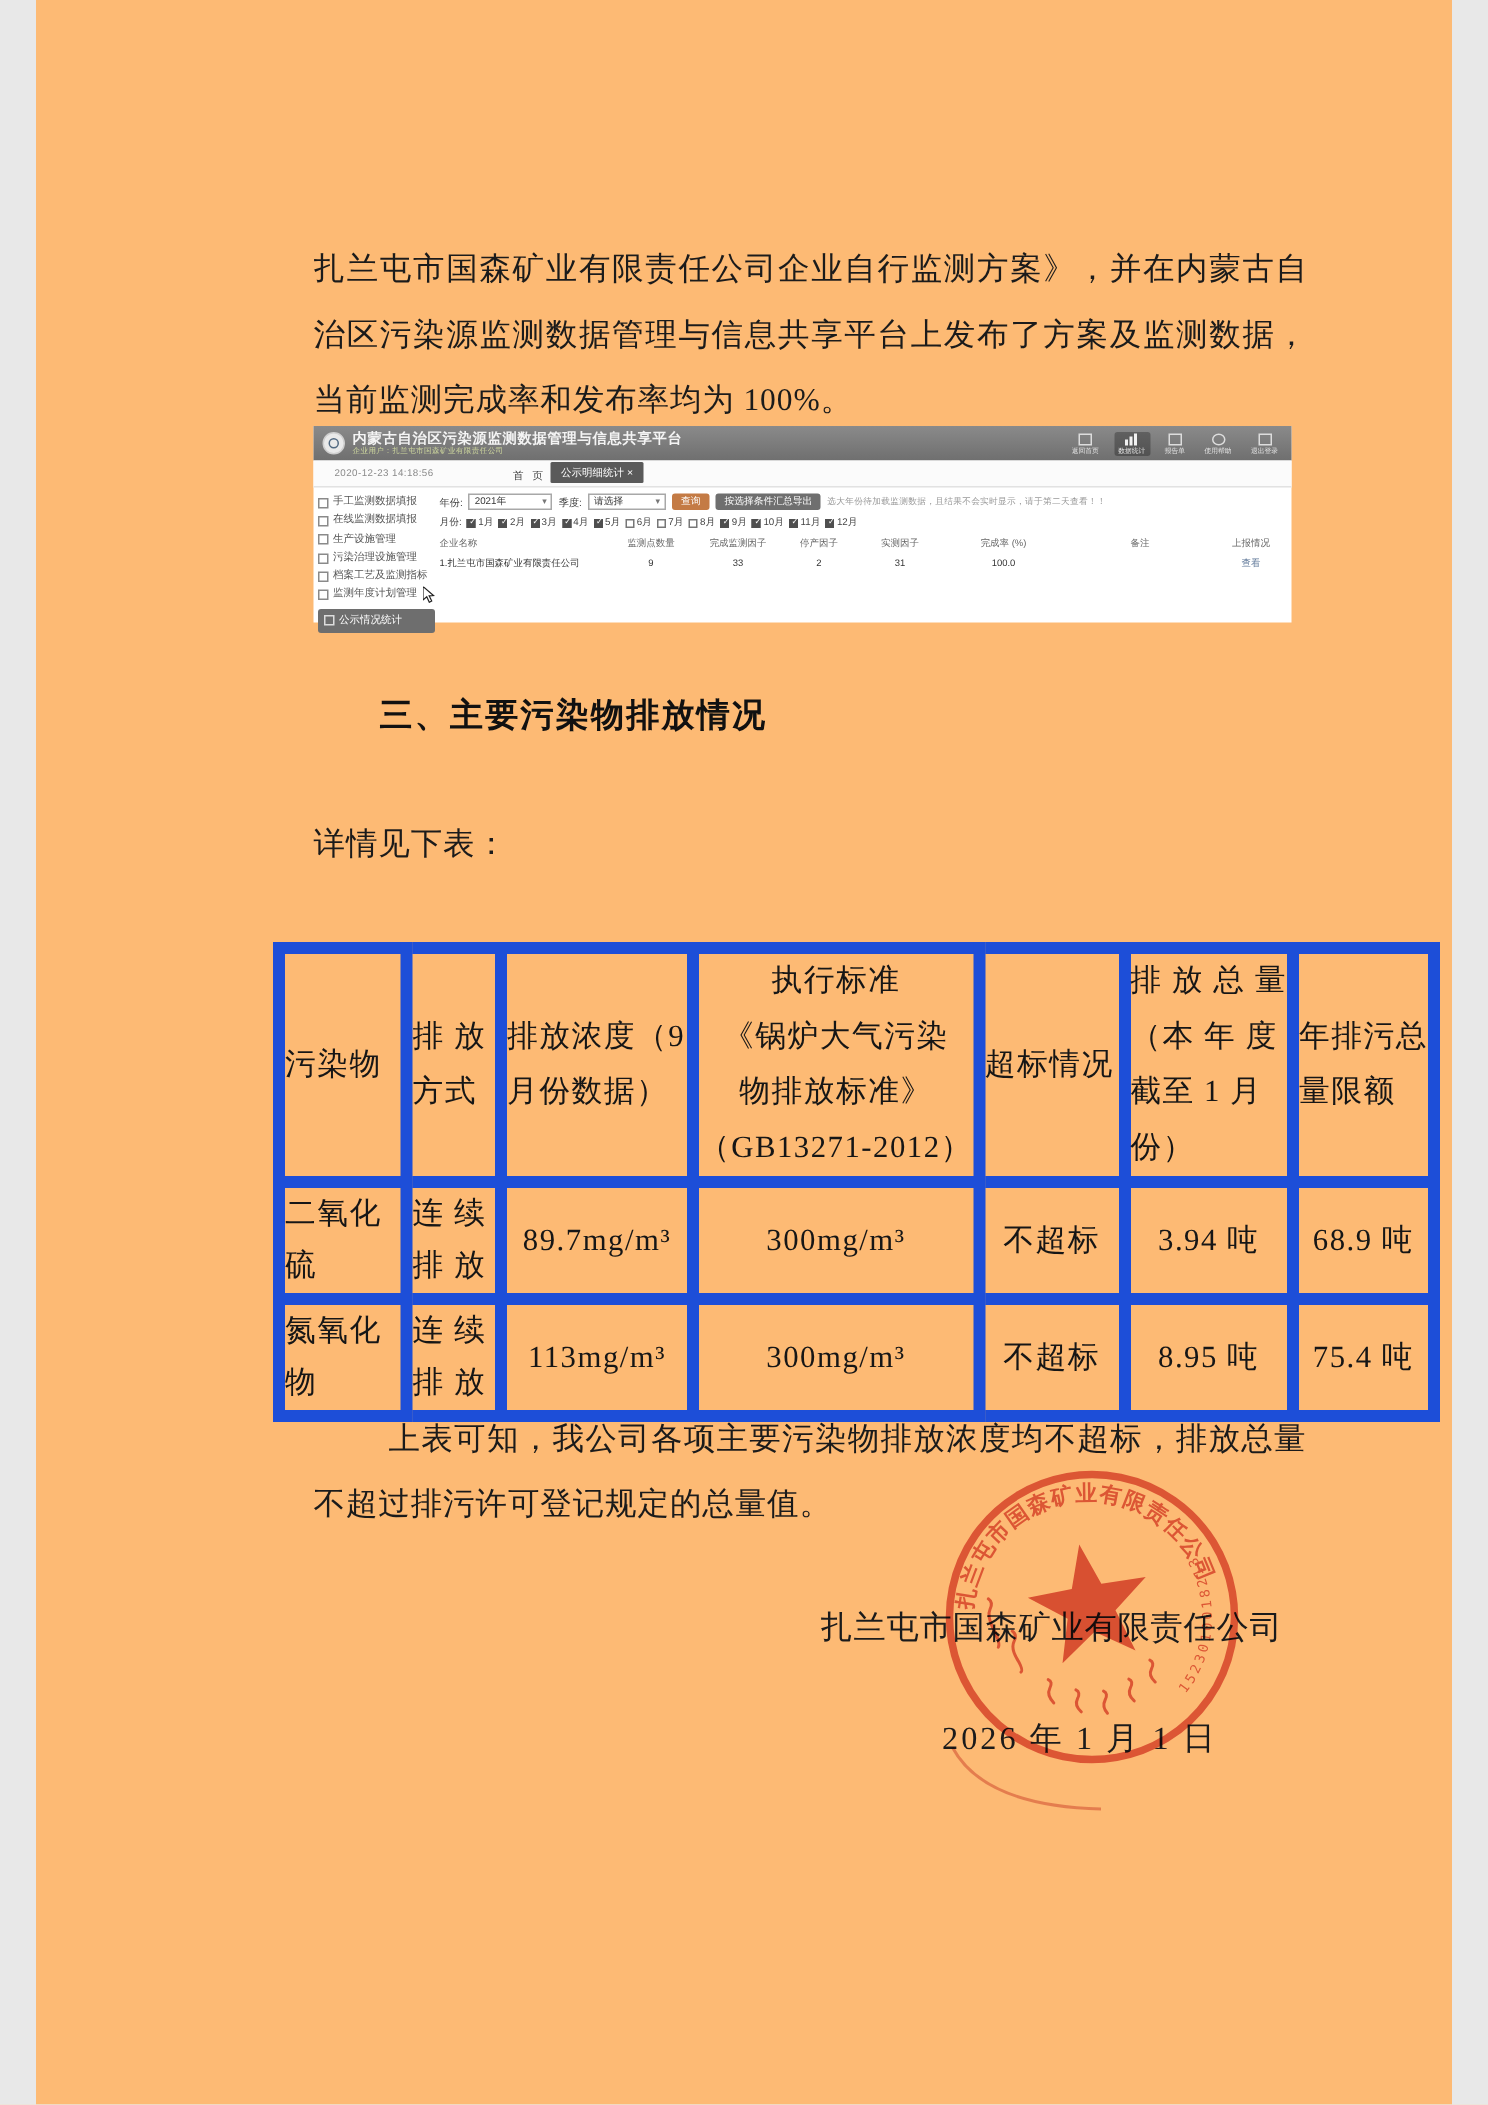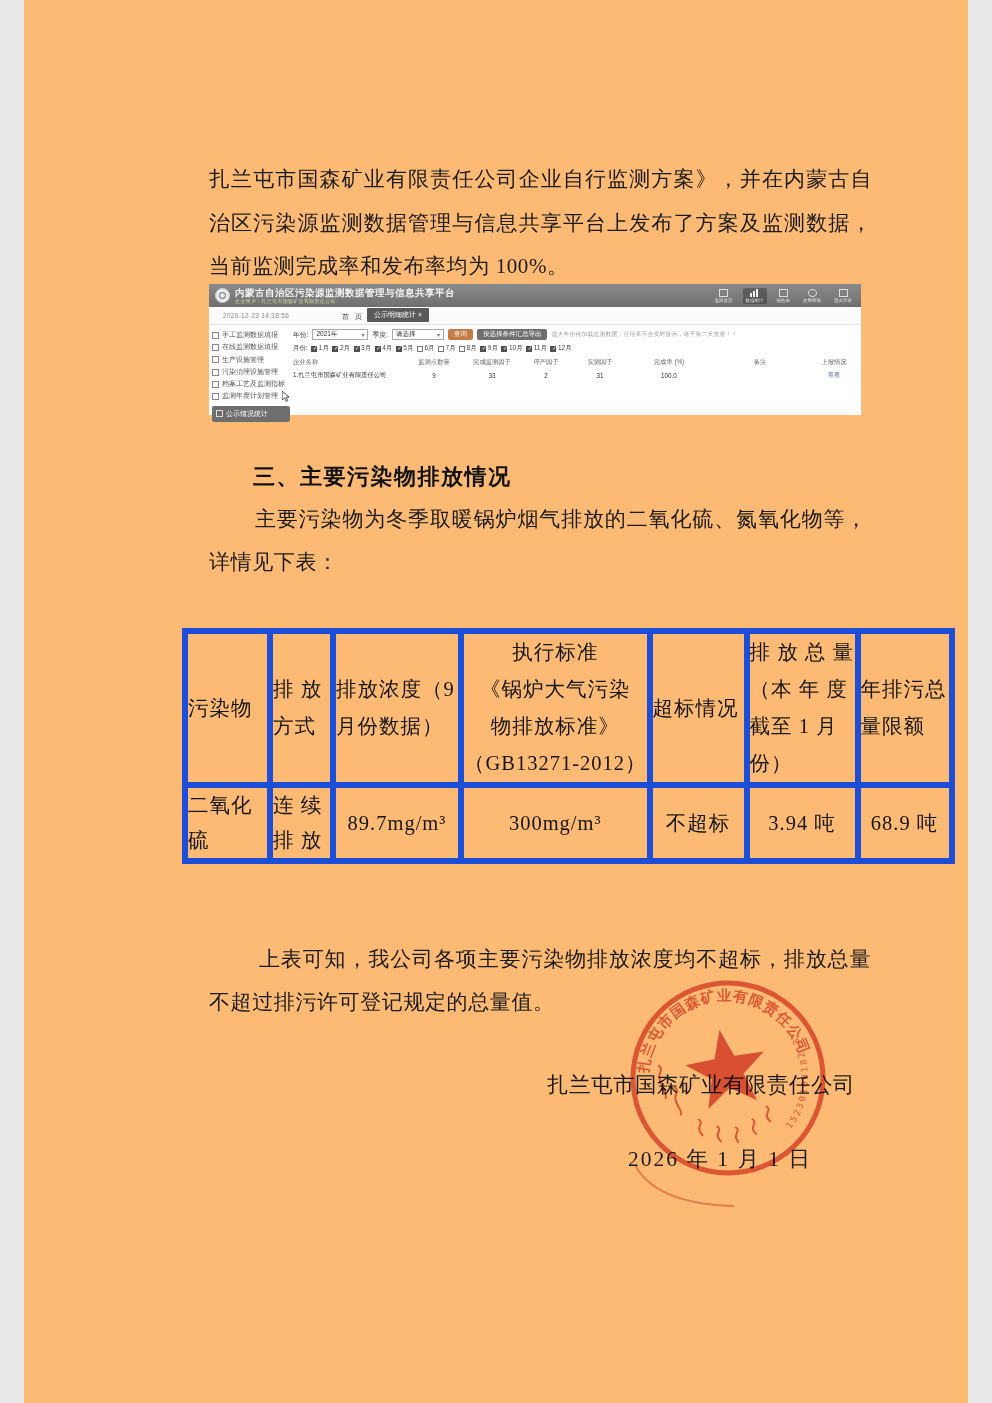--- a/index.html
+++ b/index.html
@@ -55,21 +55,21 @@
   .cb.on i{background:#4f4f4f;border-color:#4f4f4f;}
   .cb.on i::after{content:"✓";position:absolute;left:0.5px;top:-1.5px;font-size:5.5px;color:#fff;}
   .rt-head,.rt-row{display:flex;align-items:center;}
   .rt-head{margin-top:5px;font-size:6.3px;color:#666;}
   .rt-row{margin-top:4px;font-size:6.3px;color:#333;}
   .rc{flex:0 0 auto;text-align:center;white-space:nowrap;overflow:hidden;}
   .rc.name{text-align:left;}
   .cursor{position:absolute;left:73px;top:107px;}
   
   table.em{position:absolute;left:158px;top:628px;border-collapse:collapse;table-layout:fixed;}
-  table.em td{border:6px solid #1d4ed8;vertical-align:middle;font-size:20.5px;color:#161616;padding:0;}
+  table.em td{border:8px solid #1d4ed8;vertical-align:middle;font-size:20.5px;color:#161616;padding:0;}
   td.cl{text-align:left;padding-left:8px;}
   td.cc{text-align:center;}
   .hl{line-height:37px;letter-spacing:1px;white-space:nowrap;}
   .rl{line-height:35px;letter-spacing:1px;white-space:nowrap;}
   
   .stamp{left:592px;top:966px;width:224px;height:262px;mix-blend-mode:multiply;opacity:0.92;z-index:5;}
   .sig{font-size:21.5px;letter-spacing:0.5px;white-space:nowrap;}
 </style>
 </head>
 <body>
@@ -230,21 +230,20 @@
         <span class="rc" style="width:50px;">2</span>
         <span class="rc" style="width:58px;">31</span>
         <span class="rc" style="width:80px;">100.0</span>
         <span class="rc" style="width:102px;"></span>
         <span class="rc" style="width:46px;color:#5a7ba6;">查看</span>
       </div>
     </div>
   </div>
 
   <div class="abs heading" style="left:229px;top:462px;">三、主要污染物排放情况</div>
-  <div class="abs docline jl" style="left:231px;top:498px;width:612px;">主要污染物为冬季取暖锅炉烟气排放的二氧化硫、氮氧化物等，</div>
   <div class="abs docline" style="left:185px;top:541px;">详情见下表：</div>
 
   <table class="em">
     <colgroup>
       <col style="width:85px;">
         <col style="width:63px;">
         <col style="width:128px;">
       <col style="width:166px;">
         <col style="width:97px;">
         <col style="width:111px;">
@@ -299,20 +298,45 @@
             <div class="rl">300mg/m³</div>
           </td>
       <td class="cc">
             <div class="rl">不超标</div>
           </td>
       <td class="cc">
             <div class="rl">3.94 吨</div>
           </td>
       <td class="cc">
             <div class="rl">68.9 吨</div>
+          </td>
+    </tr>
+    <tr style="height:76px;">
+      <td class="cl">
+        <div class="rl">氮氧化</div>
+        <div class="rl">物</div>
+      </td>
+      <td class="cl">
+        <div class="rl">连 续</div>
+        <div class="rl">排 放</div>
+      </td>
+      <td class="cc">
+            <div class="rl">113mg/m³</div>
+          </td>
+      <td class="cc">
+            <div class="rl">300mg/m³</div>
+          </td>
+      <td class="cc">
+            <div class="rl">不超标</div>
+          </td>
+      <td class="cc">
+            <div class="rl">8.95 吨</div>
+          </td>
+      <td class="cc">
+            <div class="rl">75.4 吨</div>
           </td>
     </tr>
   </tbody>
     </table>
 
   <div class="abs docline jl" style="left:235px;top:938px;width:612px;">上表可知，我公司各项主要污染物排放浓度均不超标，排放总量</div>
   <div class="abs docline" style="left:185px;top:981px;">不超过排污许可登记规定的总量值。</div>
 
   <div class="abs sig" style="left:523px;top:1070px;">扎兰屯市国森矿业有限责任公司</div>
   <div class="abs sig" style="left:604px;top:1144px;letter-spacing:2px;">2026 年 1 月 1 日</div>

